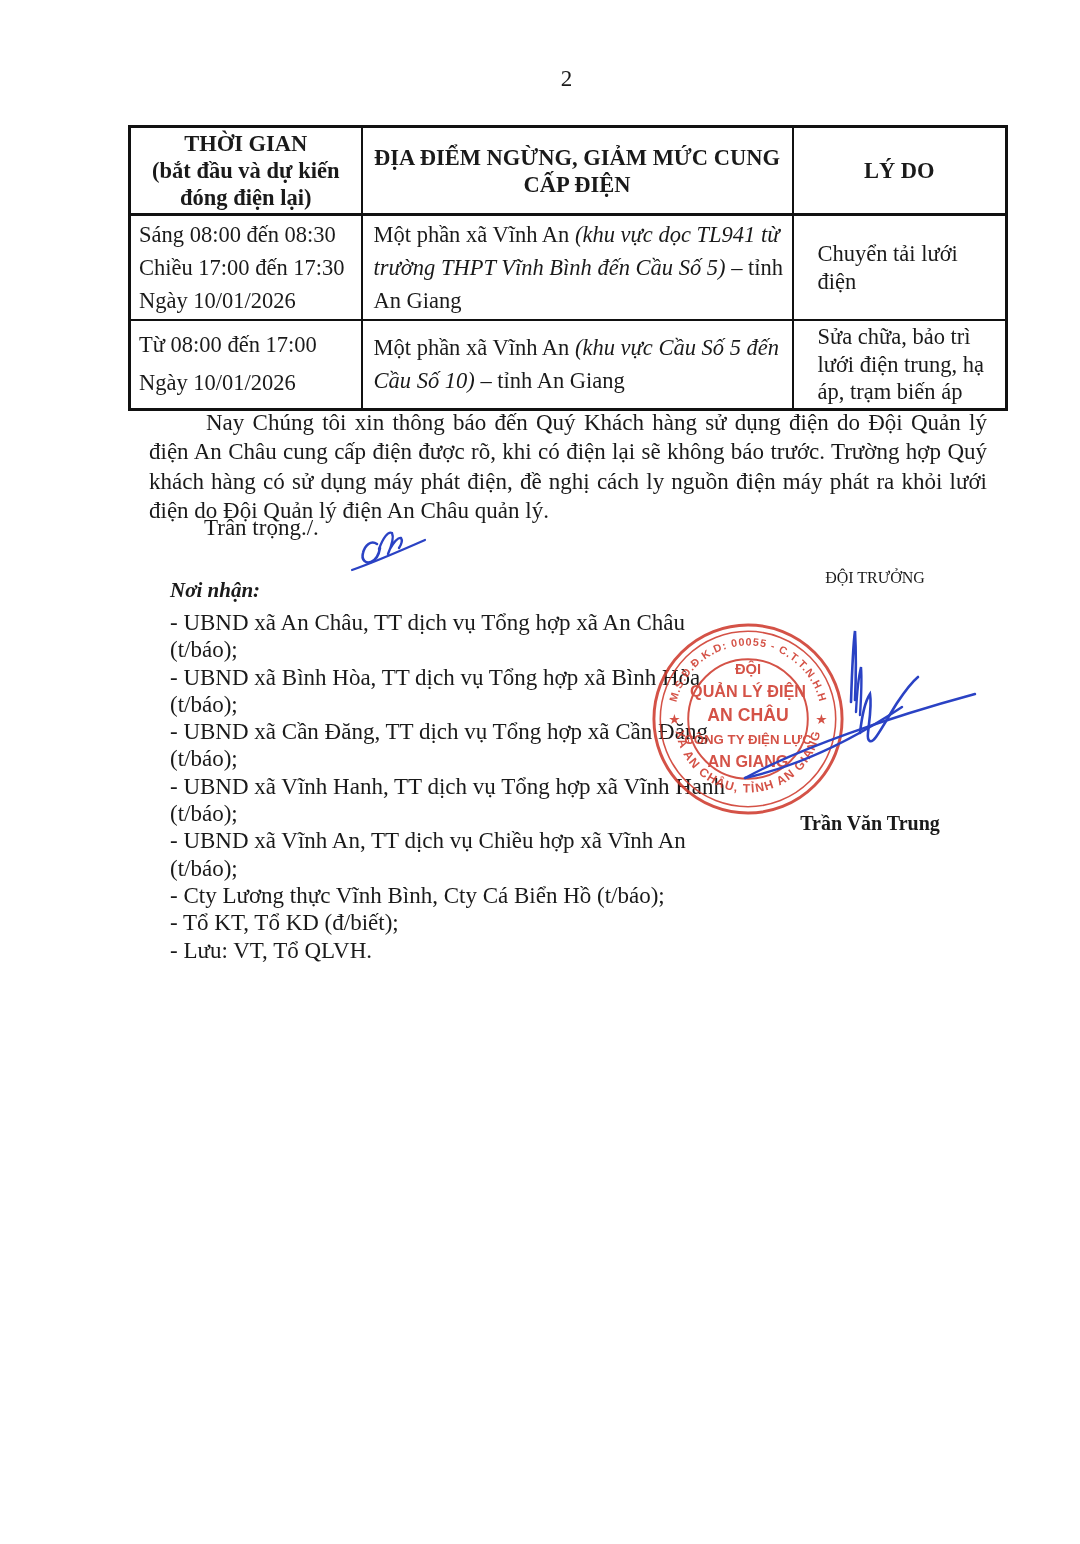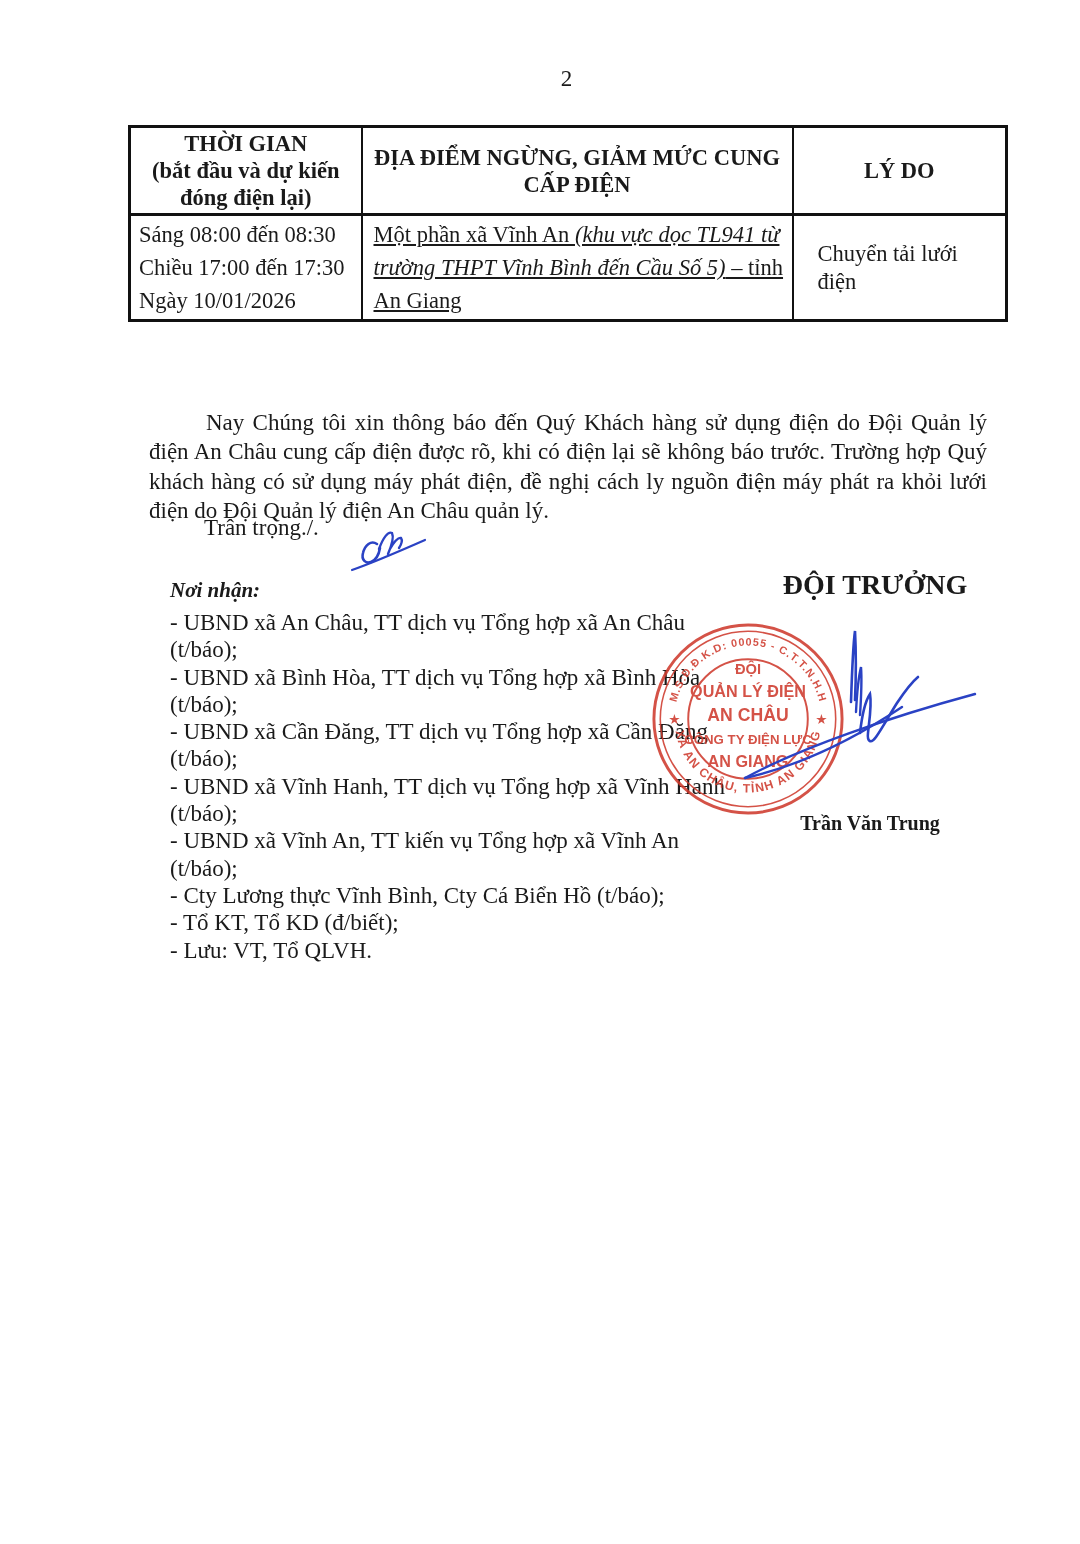--- a/index.html
+++ b/index.html
@@ -31,21 +31,21 @@
   table.outage thead th {
     border-bottom-width:3px;
     font-weight:bold; text-align:center;
     line-height:27px; height:85px;
     padding:2px 6px;
   }
   tr.row-1 { height:100px; }
   tr.row-2 { height:82px; }
   td.cell-time   { padding:2px 4px 2px 8px;  line-height:33px; }
   tr.row-2 td.cell-time { line-height:38px; }
-  td.cell-loc    { padding:2px 8px 2px 11px; line-height:33px;text-decoration:underline; }
+  td.cell-loc    { padding:2px 8px 2px 11px; line-height:33px; }
   td.cell-reason { padding:2px 6px 2px 24px;  line-height:27.5px; }
   .loc-italic { font-style:italic; }
   
   .paragraph {
     position:absolute; left:149px; top:408px; width:838px;
     font-size:23px; line-height:29.4px;
     text-align:justify; text-indent:57px;
   }
   .closing {
     position:absolute; left:204px; top:515px;
@@ -56,21 +56,21 @@
   .recipients-title {
     font-weight:bold; font-style:italic;
     font-size:21px; margin-bottom:6px;
   }
   .recipients-list div {
     font-size:23px; line-height:27.3px;
   }
   
   .sign-title {
     position:absolute; left:765px; top:569px; width:220px;
-    text-align:center; font-weight:bold; font-size:28px;
+    text-align:center; font-weight:normal; font-size:16px;
   }
   .sign-name {
     position:absolute; left:765px; top:812px; width:210px;
     text-align:center; font-weight:bold; font-size:20px;
   }
   .stamp-svg {
     position:absolute; left:650px; top:621px;
     width:196px; height:196px;
     font-family:"Liberation Sans","DejaVu Sans",sans-serif;
     opacity:0.88;
@@ -110,20 +110,28 @@
     <tbody>
       <tr class="row-1">
         <td class="cell-time">
           <div>Sáng 08:00 đến 08:30</div>
           <div>Chiều 17:00 đến 17:30</div>
           <div>Ngày 10/01/2026</div>
         </td>
         <td class="cell-loc"><span>Một phần xã Vĩnh An </span><span class="loc-italic">(khu vực dọc TL941 từ trường THPT Vĩnh Bình đến Cầu Số 5)</span><span> – tỉnh An Giang</span></td>
         <td class="cell-reason">Chuyển tải lưới điện</td>
       </tr>
+      <tr class="row-2">
+        <td class="cell-time">
+          <div>Từ 08:00 đến 17:00</div>
+          <div>Ngày 10/01/2026</div>
+        </td>
+        <td class="cell-loc"><span>Một phần xã Vĩnh An </span><span class="loc-italic">(khu vực Cầu Số 5 đến Cầu Số 10)</span><span> – tỉnh An Giang</span></td>
+        <td class="cell-reason">Sửa chữa, bảo trì lưới điện trung, hạ áp, trạm biến áp</td>
+      </tr>
     </tbody>
   </table>
 
   <div class="paragraph">Nay Chúng tôi xin thông báo đến Quý Khách hàng sử dụng điện do Đội Quản lý điện An Châu cung cấp điện được rõ, khi có điện lại sẽ không báo trước. Trường hợp Quý khách hàng có sử dụng máy phát điện, đề nghị cách ly nguồn điện máy phát ra khỏi lưới điện do Đội Quản lý điện An Châu quản lý.</div>
 
   <div class="closing">Trân trọng./.</div>
 
   <svg class="initial-svg" viewBox="0 0 100 70">
     <g fill="none" stroke="#2a42c4" stroke-linecap="round">
       <path stroke-width="2.6" d="M 37 29 C 31 25 25 30 23 38 C 21 45 26 49 31 47 C 36 45 39 39 40 33"></path>
@@ -132,21 +140,21 @@
     </g>
   </svg>
 
   <div class="recipients">
     <div class="recipients-title">Nơi nhận:</div>
     <div class="recipients-list">
       <div>- UBND xã An Châu, TT dịch vụ Tổng hợp xã An Châu (t/báo);</div>
       <div>- UBND xã Bình Hòa, TT dịch vụ Tổng hợp xã Bình Hòa (t/báo);</div>
       <div>- UBND xã Cần Đăng, TT dịch vụ Tổng hợp xã Cần Đăng (t/báo);</div>
       <div>- UBND xã Vĩnh Hanh, TT dịch vụ Tổng hợp xã Vĩnh Hanh (t/báo);</div>
-      <div>- UBND xã Vĩnh An, TT kiến vụ Tổng hợp xã Vĩnh An (t/báo);</div>
+      <div>- UBND xã Vĩnh An, TT dịch vụ Chiều hợp xã Vĩnh An (t/báo);</div>
       <div>- Cty Lương thực Vĩnh Bình, Cty Cá Biển Hồ (t/báo);</div>
       <div>- Tổ KT, Tổ KD (đ/biết);</div>
       <div>- Lưu: VT, Tổ QLVH.</div>
     </div>
   </div>
 
   <div class="sign-title">ĐỘI TRƯỞNG</div>
 
   <svg class="stamp-svg" viewBox="0 0 200 200">
     <defs>

